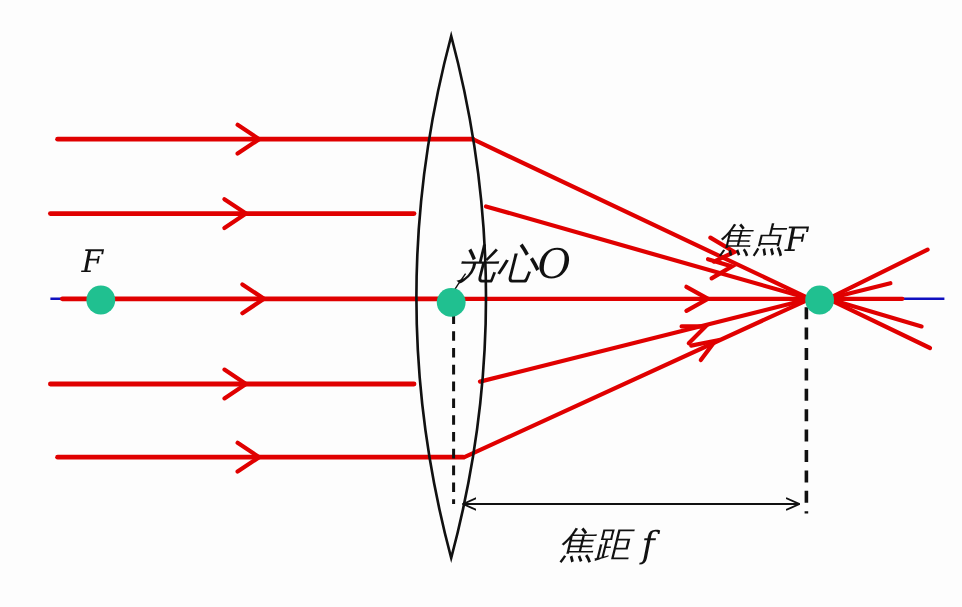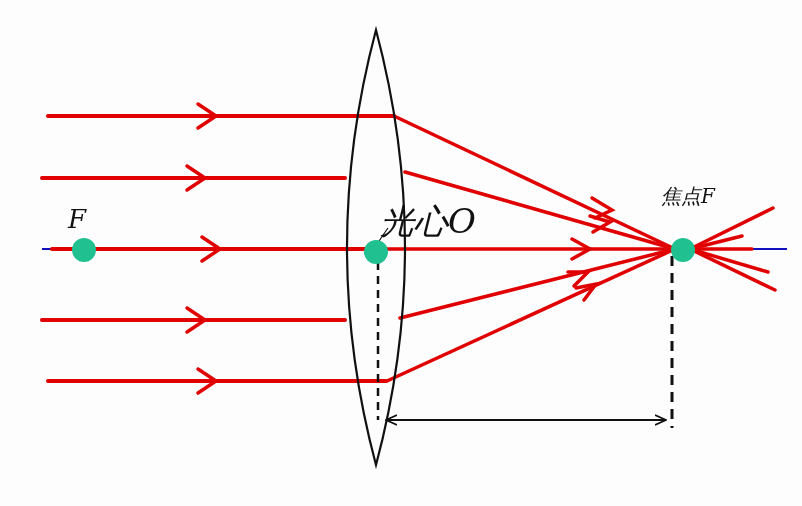--- a/index.html
+++ b/index.html
@@ -2,21 +2,21 @@
 <html><head>
 <meta charset="utf-8">
 <style>
   html, body { margin: 0; padding: 0; background: #ffffff; }
   body { width: 802px; height: 506px; overflow: hidden; position: relative; font-family: "DejaVu Serif", serif; }
   .canvas { position: absolute; left: 0; top: 0; width: 802px; height: 506px; background: #fdfdfd; }
   svg { position: absolute; left: 0; top: 0; }
   .label { position: absolute; font-family: "DejaVu Serif", "Liberation Serif", serif; font-style: italic; color: #111; white-space: nowrap; line-height: 1; }
   .lbl-f-left { left: 68px; top: 206px; font-size: 26px; }
   .lbl-center { left: 380px; top: 204px; font-size: 34px; }
-  .lbl-focus { left: 661px; top: 186px; font-size: 20px; text-align: center; }
+  .lbl-focus { left: 598px; top: 186px; font-size: 28px; text-align: center; }
   .lbl-flen { left: 465px; top: 440px; font-size: 30px; }
 </style>
 </head>
 <body>
 
 <div class="canvas">
   <svg width="802" height="506" viewBox="0 0 802 506">
     <defs>
       <marker id="arrowBlack" viewBox="0 0 12 12" refX="11" refY="6" markerWidth="12" markerHeight="12" orient="auto-start-reverse" markerUnits="userSpaceOnUse">
         <path d="M0,1 L11,6 L0,11" fill="none" stroke="#111" stroke-width="1.6"></path>
@@ -72,13 +72,14 @@
     <path d="M376,246 Q382,236 388,228" fill="none" stroke="#111" stroke-width="1.2"></path>
 
     <circle cx="84" cy="250" r="12" fill="#20c090"></circle>
     <circle cx="376" cy="252" r="12" fill="#20c090"></circle>
     <circle cx="683" cy="250" r="12" fill="#20c090"></circle>
   </svg>
 
   <div class="label lbl-f-left">F</div>
   <div class="label lbl-center">光心O</div>
   <div class="label lbl-focus">焦点F</div>
+  <div class="label lbl-flen">焦距 f</div>
 </div>
 
 </body></html>

